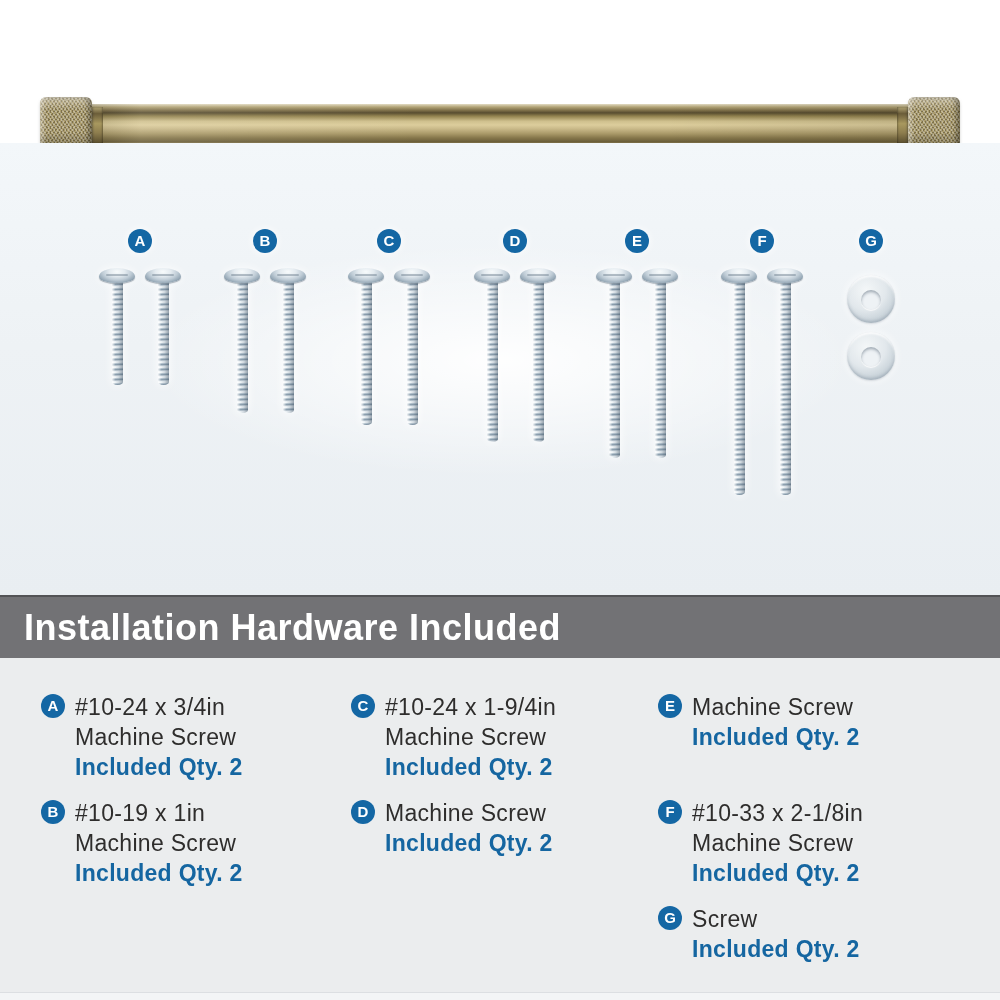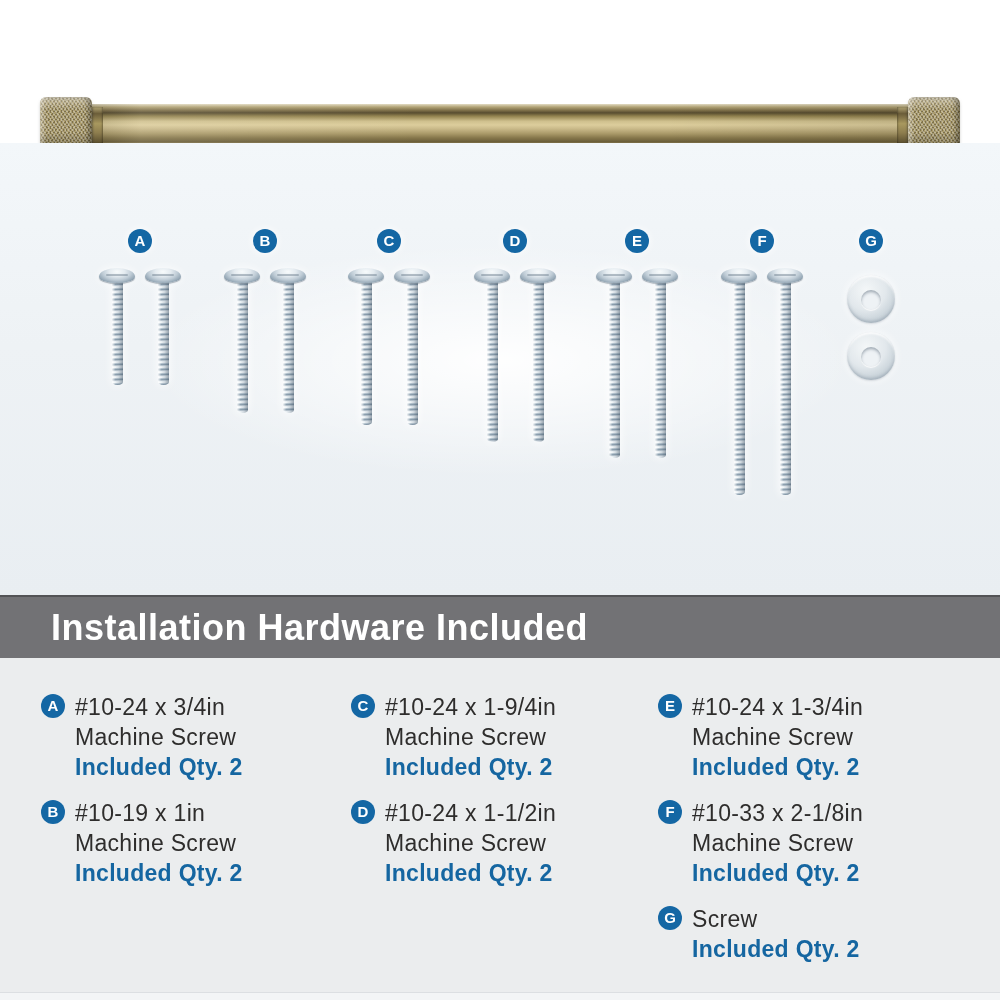--- a/index.html
+++ b/index.html
@@ -89,21 +89,21 @@
     box-shadow: inset 0 2px 3px rgba(100,115,130,.55), 0 1px 1px rgba(255,255,255,.8);
   }
 
   
   .banner {
     position:absolute; left:0; top:595px; width:1000px; height:63px;
     background:#727275; border-top:2px solid rgba(58,59,61,.55);
     display:flex; align-items:center;
   }
   .banner-title {
-    margin-left:51px; color:#ffffff; font-size:36px; font-weight:bold;
+    margin-left:24px; color:#ffffff; font-size:36px; font-weight:bold;
     letter-spacing:.5px; white-space:nowrap;
   }
 
   
   .list-section {
     position:absolute; left:0; top:658px; width:1000px; height:334px;
     background:#ebedee;
   }
   .hw-col { position:absolute; top:34px; width:305px; display:flex; flex-direction:column; gap:16px; }
   .hw-item { position:relative; padding-left:34px; min-height:90px; }
@@ -214,29 +214,27 @@
       </div>
     <div class="hw-col" id="hw-col-1" style="left:351px;">
         <div class="hw-item">
           <div class="badge list-badge" style="background: rgb(20, 103, 164);">C</div>
           <div class="hw-line">#10-24 x 1-9/4in</div>
           <div class="hw-line">Machine Screw</div>
           <div class="hw-qty" style="color: rgb(21, 102, 161);">Included Qty. 2</div>
         </div>
         <div class="hw-item">
           <div class="badge list-badge" style="background: rgb(20, 103, 164);">D</div>
-          <div class="hw-line">#10-24 x 1-1/2in</div>
           <div class="hw-line">Machine Screw</div>
           <div class="hw-qty" style="color: rgb(21, 102, 161);">Included Qty. 2</div>
         </div>
       </div>
     <div class="hw-col" id="hw-col-2" style="left:658px;">
         <div class="hw-item">
           <div class="badge list-badge" style="background: rgb(20, 103, 164);">E</div>
-          <div class="hw-line">#10-24 x 1-3/4in</div>
           <div class="hw-line">Machine Screw</div>
           <div class="hw-qty" style="color: rgb(21, 102, 161);">Included Qty. 2</div>
         </div>
         <div class="hw-item">
           <div class="badge list-badge" style="background: rgb(20, 103, 164);">F</div>
           <div class="hw-line">#10-33 x 2-1/8in</div>
           <div class="hw-line">Machine Screw</div>
           <div class="hw-qty" style="color: rgb(21, 102, 161);">Included Qty. 2</div>
         </div>
         <div class="hw-item two-line">

